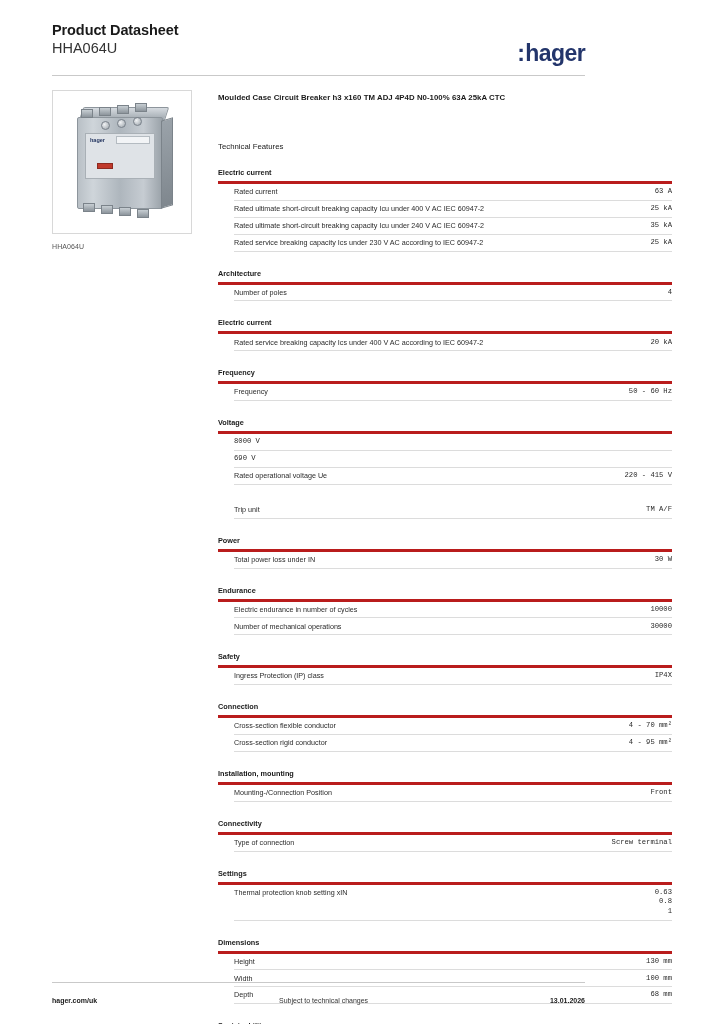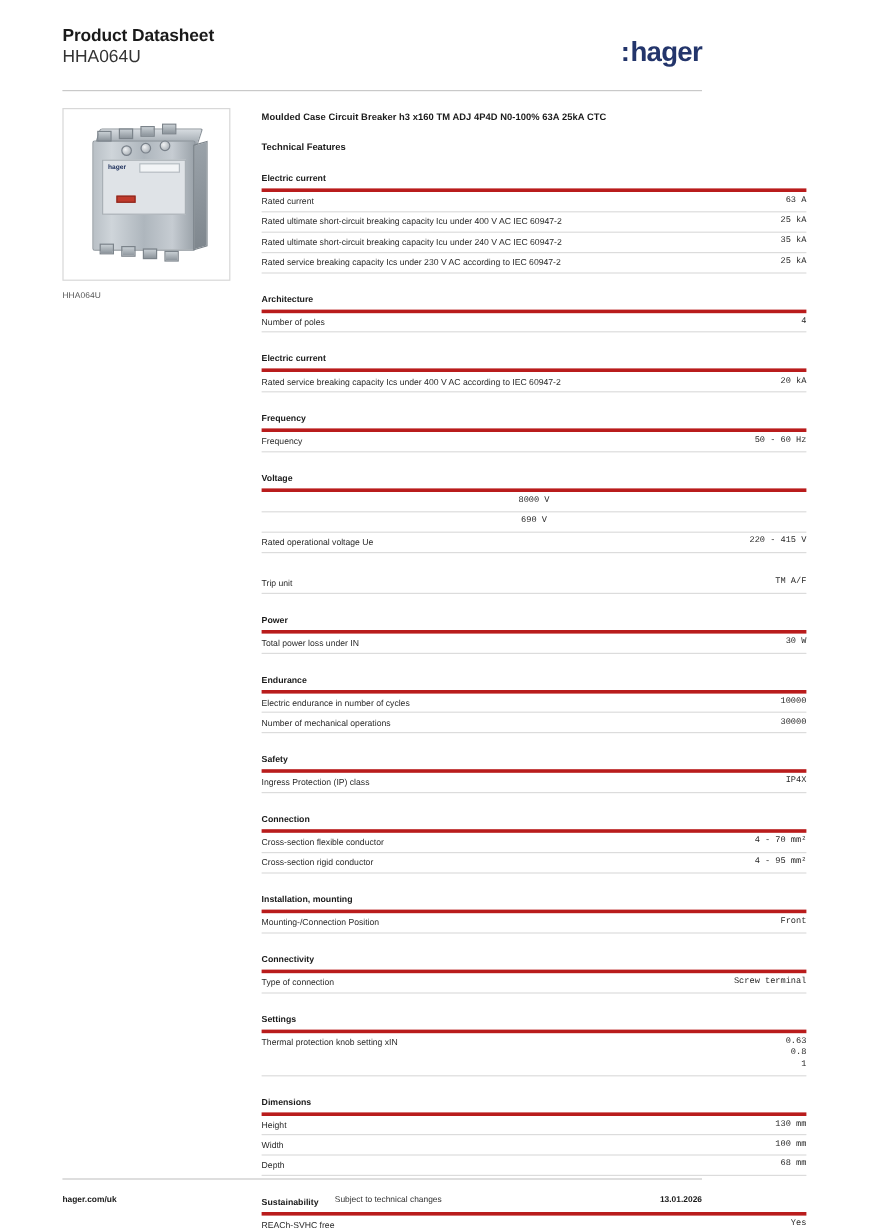--- a/index.html
+++ b/index.html
@@ -40,21 +40,21 @@
   .header-subtitle {
     font-size: 14.5px;
     font-weight: normal;
     color: #333333;
     line-height: 17px;
     margin-top: 1px;
   }
   .logo {
     position: absolute;
     right: 0;
-    top: 10px;
+    top: 20px;
     font-size: 23px;
     font-weight: bold;
     color: #23356b;
     letter-spacing: -0.6px;
     line-height: 23px;
   }
   .logo .colon {
     color: #23356b;
     font-weight: bold;
     margin-right: 1px;
@@ -187,45 +187,46 @@
   }
   .doc-title {
     font-size: 7.8px;
     font-weight: bold;
     color: #1a1a1a;
     letter-spacing: 0.05px;
     line-height: 11px;
   }
   .section-title {
     font-size: 7.8px;
-    font-weight: bold;
+    font-weight: normal;
     color: #1a1a1a;
-    margin-top: 15px;
+    margin-top: 39px;
     margin-bottom: 6px;
   }
   .group {
     margin-top: 17px;
   }
   .group:first-of-type { margin-top: 17px; }
   .group-head {
     font-size: 7.3px;
     font-weight: bold;
     color: #1a1a1a;
     padding-bottom: 4px;
     border-bottom: 3px solid #b91c1c;
   }
   .row {
     display: flex;
-    justify-content: center;
+    justify-content: space-between;
     align-items: flex-start;
     font-size: 7.2px;
     color: #2a2a2a;
     padding: 3.2px 0 3.2px 0;
     border-bottom: 1px solid #dcdcdc;
     line-height: 9.5px;
+    margin-left: 16px;
   }
   .row .label {
     flex: 1 1 auto;
     padding-right: 12px;
   }
   .row .value {
     flex: 0 0 auto;
     text-align: right;
     white-space: pre-line;
     font-family: Liberation Mono, monospace;

